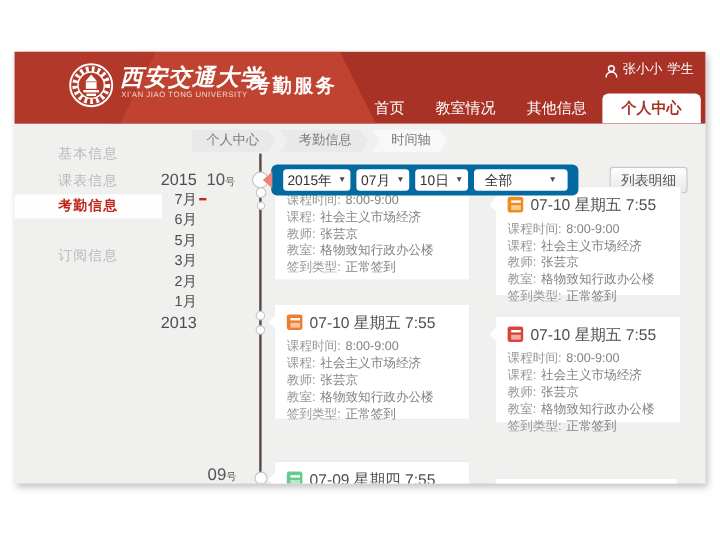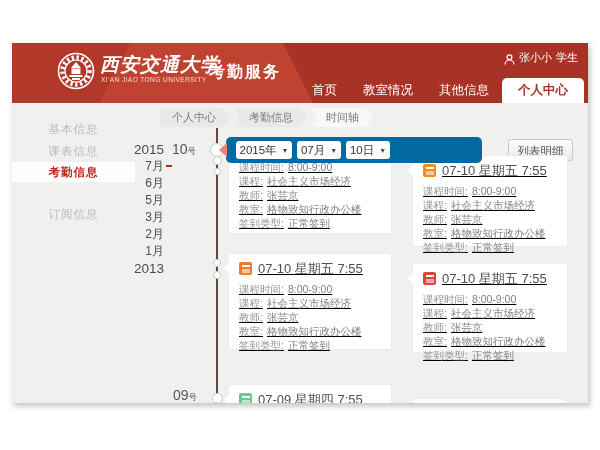--- a/index.html
+++ b/index.html
@@ -58,21 +58,21 @@
   .dd{height:18px;background:#fff;border-radius:3px;display:flex;align-items:center;justify-content:center;
     gap:5px;font-size:11.5px;color:#333;cursor:pointer;}
   .dd .car{font-size:7px;color:#4a4a4a;line-height:1;}
   .dd.w1{width:56px;}.dd.w2{width:44px;}.dd.w3{width:44px;}
   .dd.w4{width:78px;justify-content:space-between;padding:0 9px;box-sizing:border-box;}
   .btn-detail{position:absolute;left:496px;top:96px;width:65px;height:22px;line-height:22px;text-align:center;
     background:linear-gradient(#fdfdfd,#e9e9e9);border:1px solid #c9c9c9;border-radius:3px;
     font-size:11.5px;color:#555;box-sizing:border-box;cursor:pointer;}
   
   .card{position:absolute;background:#fff;border:1px solid #ececec;border-radius:2px;box-sizing:border-box;
-    padding:7px 10px 6px;z-index:2;text-decoration:underline;}
+    padding:7px 10px 6px;z-index:2;}
   .card.tail::before{content:"";position:absolute;left:-5px;top:10px;width:8px;height:8px;background:#fff;
     transform:rotate(45deg);border-left:1px solid #ececec;border-bottom:1px solid #ececec;}
   .card-title{display:flex;align-items:center;gap:6px;height:15px;font-size:13px;color:#4f4f4f;}
   .cic{width:13px;height:13px;border-radius:2px;position:relative;flex:0 0 13px;}
   .cic::before{content:"";position:absolute;left:2.5px;right:2.5px;top:3px;height:2px;background:#fff;}
   .cic::after{content:"";position:absolute;left:2.5px;right:2.5px;top:6.5px;bottom:2.5px;background:rgba(255,255,255,0.55);}
   .ic-orange{background:#f08b1e;}
   .ic-orange2{background:#ee7c2e;}
   .ic-red{background:#d9453c;}
   .ic-green{background:#66cb8f;}
@@ -295,17 +295,21 @@
         <span class="car">▼</span>
     </div>
     <div class="dd w2">
       <span>07月</span>
         <span class="car">▼</span>
     </div>
     <div class="dd w3">
       <span>10日</span>
         <span class="car">▼</span>
     </div>
+    <div class="dd w4">
+      <span>全部</span>
+        <span class="car">▼</span>
+    </div>
   </div>
 
   <div class="btn-detail">列表明细</div>
 
 </div>
 
 </body></html>

